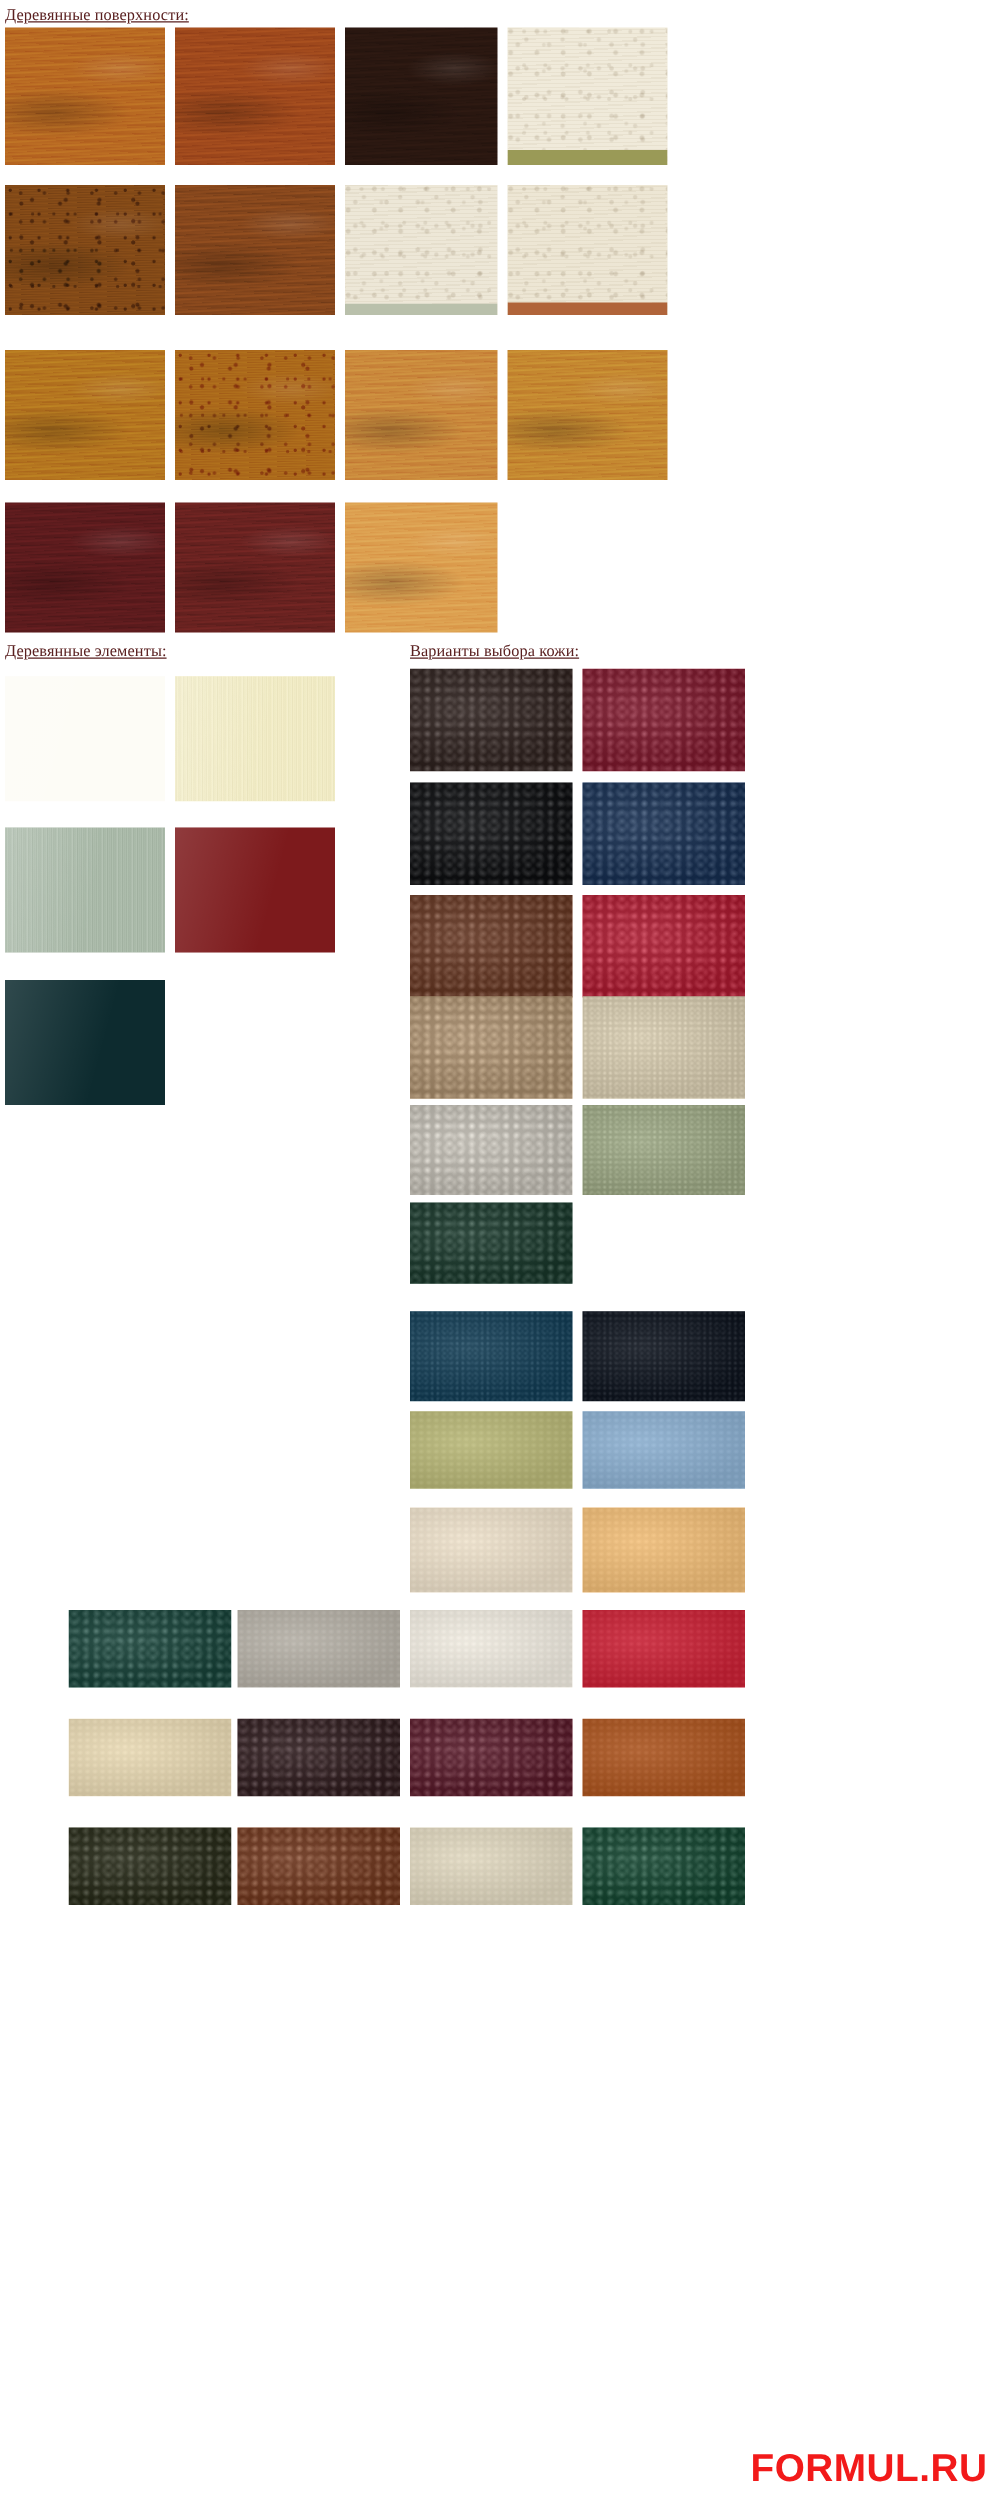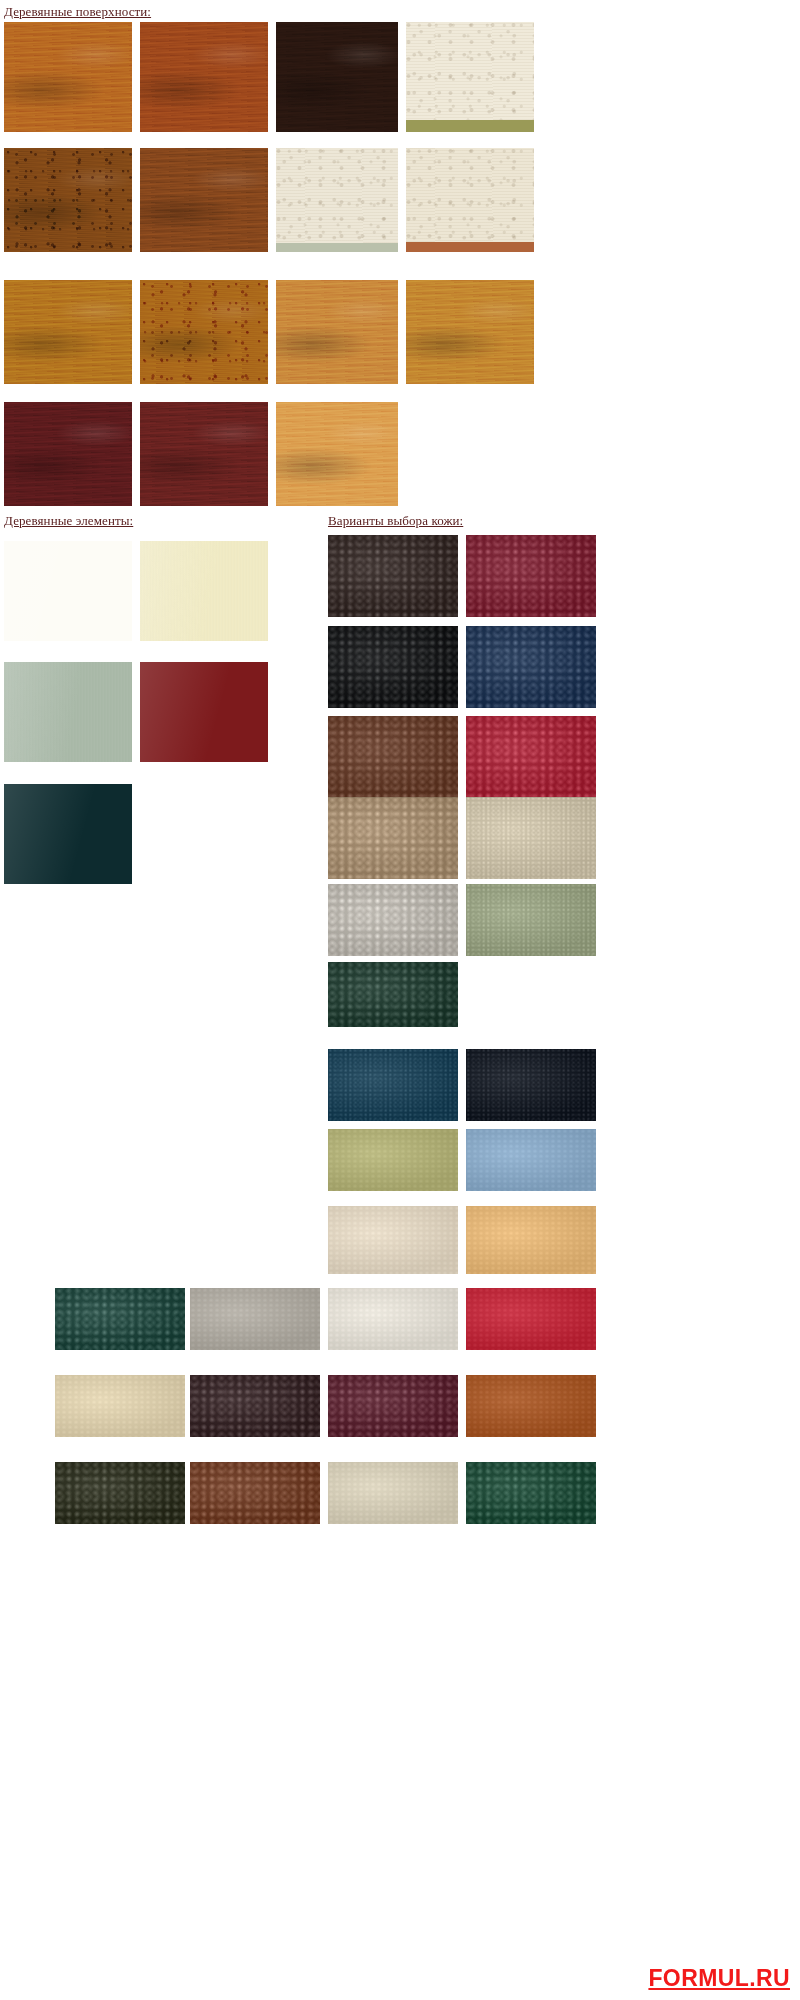--- a/index.html
+++ b/index.html
@@ -143,26 +143,25 @@
     pointer-events: none;
     z-index: 2;
   }
 
   
   #formul-logo {
     position: absolute;
     right: 10px;
     bottom: 10px;
     font-family: "Liberation Sans", sans-serif;
-    font-size: 23px;
+    font-size: 31px;
     font-weight: 700;
     color: #f21a1a;
     letter-spacing: .4px;
     line-height: 1;
-    text-decoration: underline;
   }
 </style>
 </head>
 <body style="background: rgb(255, 255, 255);">
 
 <div id="wood-section">
   <div class="section-title" id="wood-title" style="left: 4px; top: 4px; text-align: center;">Деревянные поверхности:</div>
   <div id="wood-grid">
       <div class="swatch wood" title="golden-oak" style="left: 4px; top: 22px; width: 128px; height: 110px; background: rgb(185, 106, 34);"></div>
       <div class="swatch wood" title="red-mahogany" style="left: 140px; top: 22px; width: 128px; height: 110px; background: rgb(160, 73, 28);"></div>

